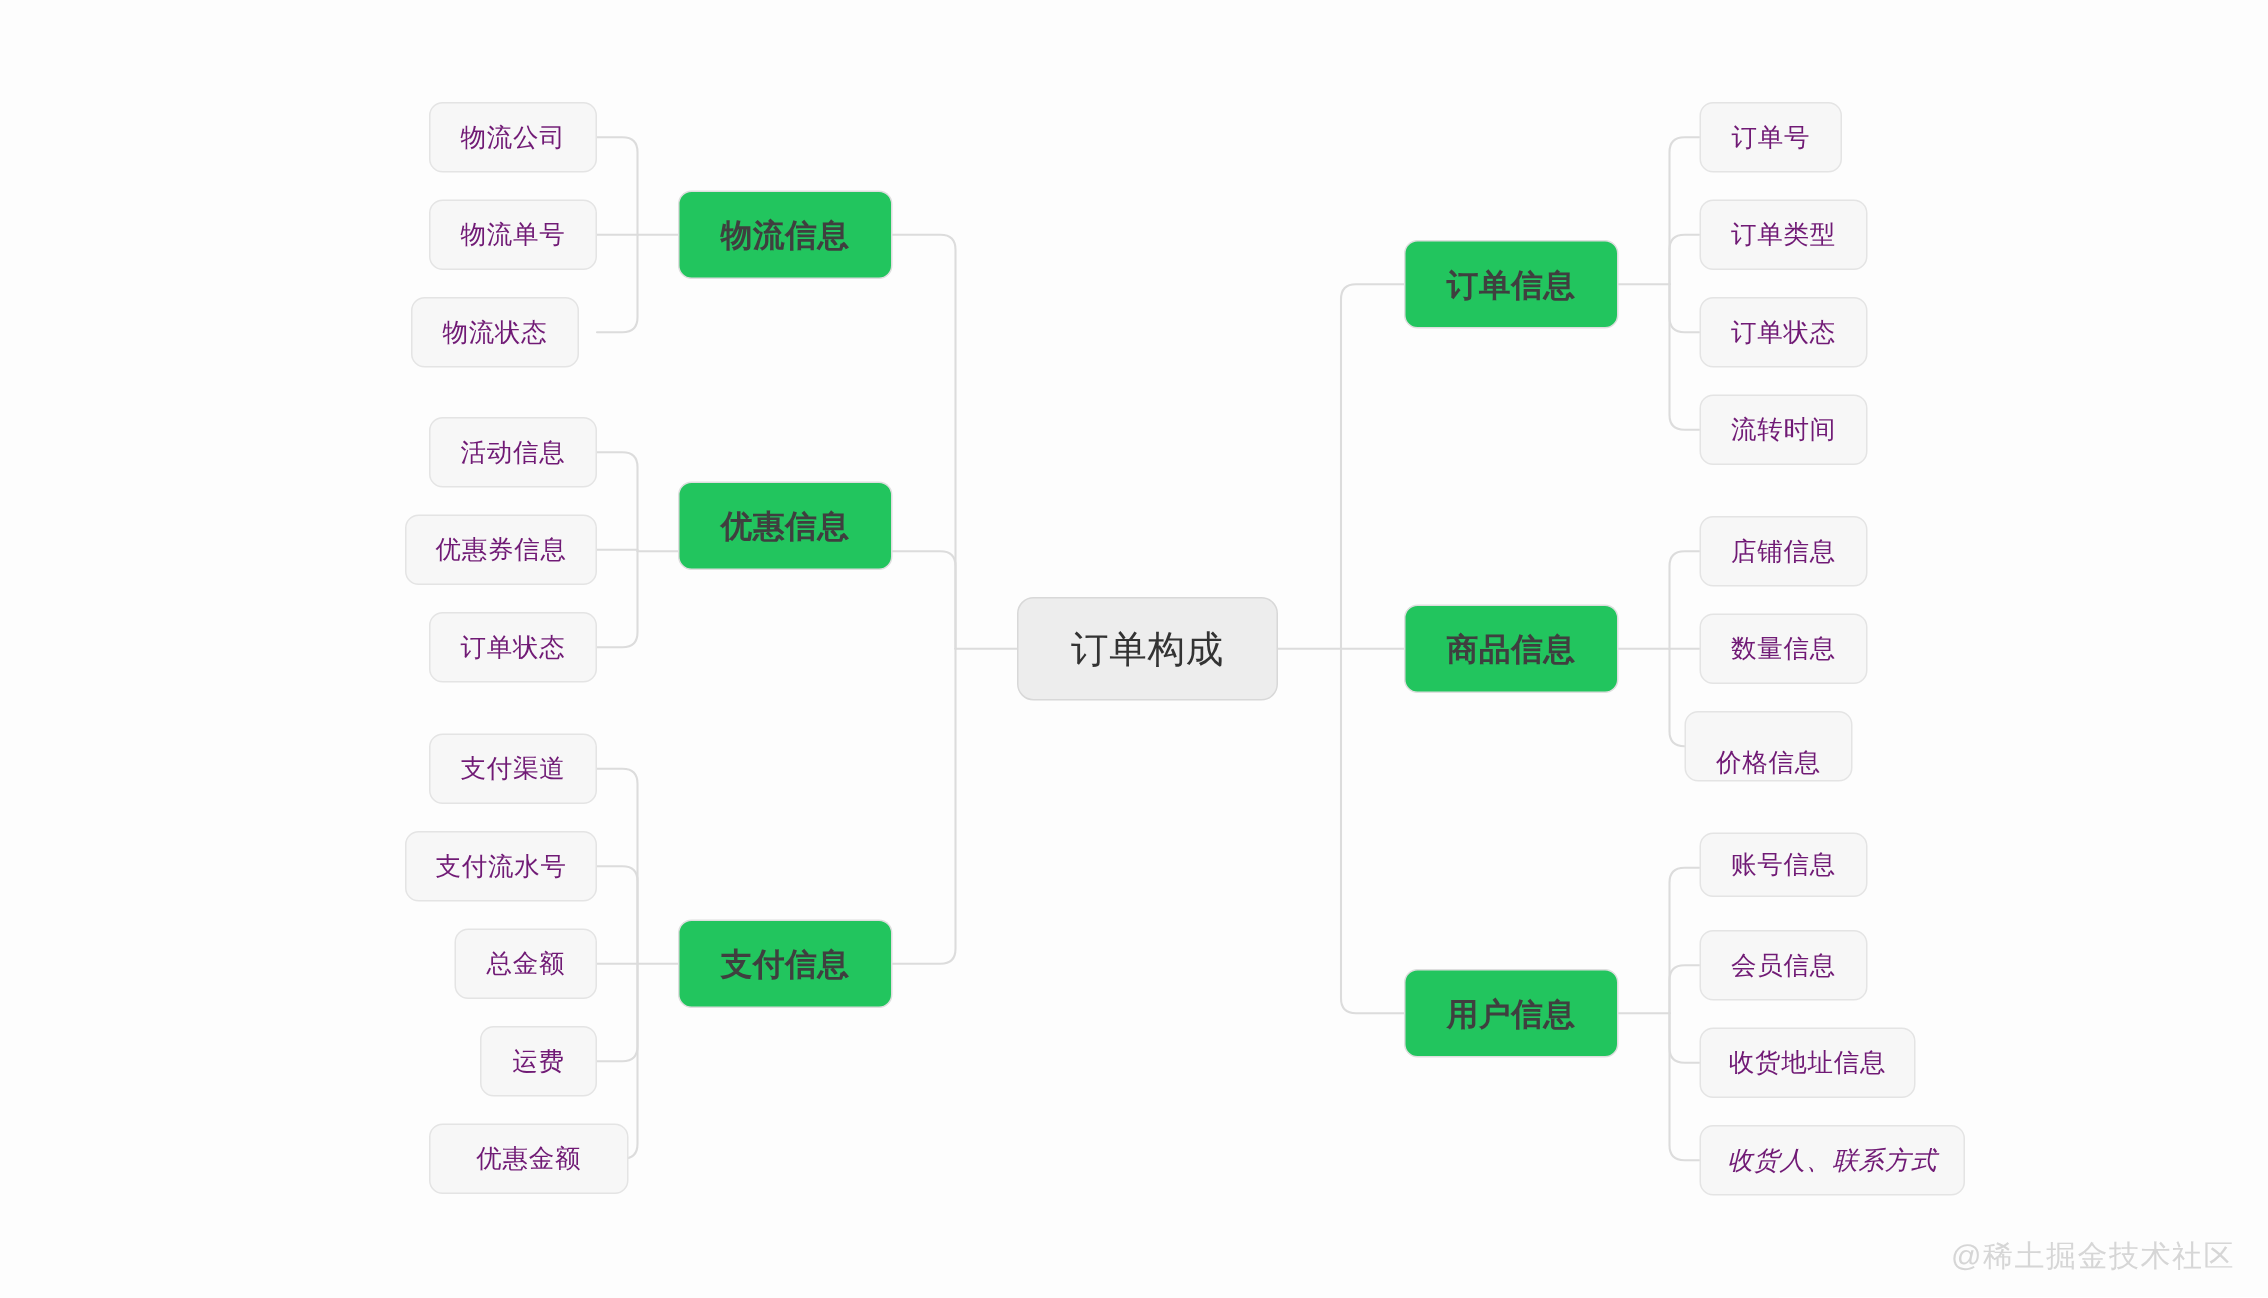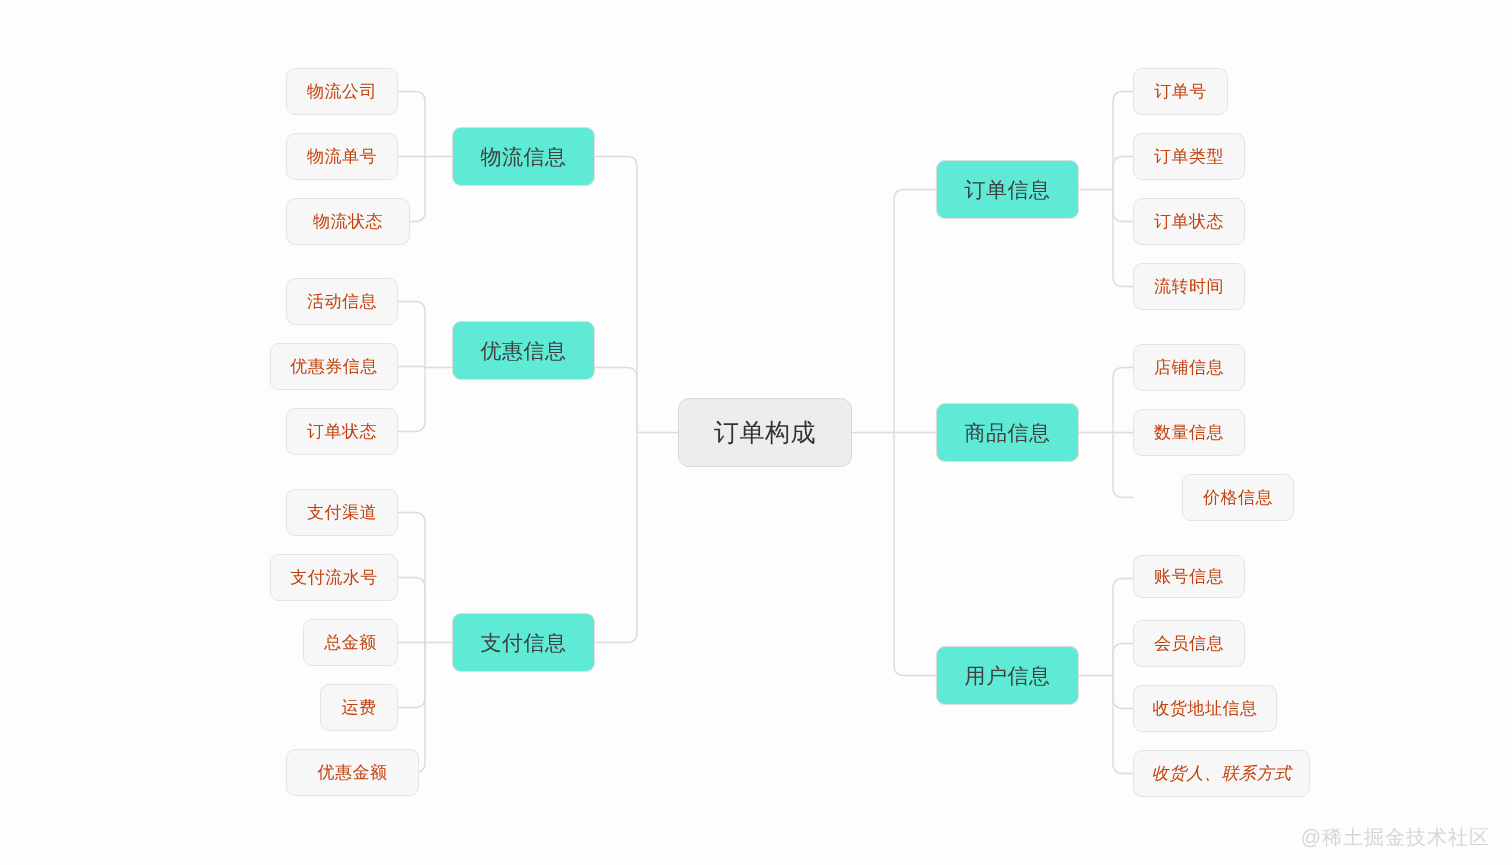--- a/index.html
+++ b/index.html
@@ -37,28 +37,29 @@
     color: #4a4a4a;
     white-space: nowrap;
     letter-spacing: 0.5px;
     box-shadow: 0 0 0 0 rgba(0,0,0,0);
   }
   .node.leaf {
     height: 47px;
     font-size: 17px;
     background: #f7f7f7;
     border-color: #e4e4e4;
-    color: #c2410c;
+    color: #701a75;
   }
   .node.branch {
     height: 59px;
     font-size: 21px;
-    background: #5eead4;
+    background: #22c55e;
     border-color: #dedede;
     color: #3f3f3f;
+    font-weight: bold;
   }
   .node.root {
     height: 69px;
     font-size: 25px;
     background: #ededed;
     border-color: #d8d8d8;
     color: #333333;
     border-radius: 11px;
   }
   .watermark {
@@ -119,21 +120,21 @@
       </div>
       <div class="node branch" style="left: 452px; top: 127px; width: 143px; height: 59px;">
         <span>物流信息</span>
       </div>
       <div class="node leaf" style="left: 286px; top: 68px; width: 112px; height: 47px;">
         <span>物流公司</span>
       </div>
       <div class="node leaf" style="left: 286px; top: 133px; width: 112px; height: 47px;">
         <span>物流单号</span>
       </div>
-      <div class="node leaf" style="left: 286px; top: 198px; width: 124px; height: 47px; align-items: center;">
+      <div class="node leaf" style="left: 274px; top: 198px; width: 112px; height: 47px; align-items: center;">
         <span>物流状态</span>
       </div>
       <div class="node branch" style="left: 452px; top: 321px; width: 143px; height: 59px;">
         <span>优惠信息</span>
       </div>
       <div class="node leaf" style="left: 286px; top: 278px; width: 112px; height: 47px;">
         <span>活动信息</span>
       </div>
       <div class="node leaf" style="left: 270px; top: 343px; width: 128px; height: 47px;">
         <span>优惠券信息</span>
@@ -176,21 +177,21 @@
       </div>
       <div class="node branch" style="left: 936px; top: 403px; width: 143px; height: 59px;">
         <span>商品信息</span>
       </div>
       <div class="node leaf" style="left: 1133px; top: 344px; width: 112px; height: 47px;">
         <span>店铺信息</span>
       </div>
       <div class="node leaf" style="left: 1133px; top: 409px; width: 112px; height: 47px;">
         <span>数量信息</span>
       </div>
-      <div class="node leaf" style="left: 1182px; top: 474px; width: 112px; height: 47px;">
+      <div class="node leaf" style="left: 1123px; top: 474px; width: 112px; height: 47px; align-items: flex-end;">
         <span>价格信息</span>
       </div>
       <div class="node branch" style="left: 936px; top: 646px; width: 143px; height: 59px;">
         <span>用户信息</span>
       </div>
       <div class="node leaf" style="left: 1133px; top: 555px; width: 112px; height: 43px;">
         <span>账号信息</span>
       </div>
       <div class="node leaf" style="left: 1133px; top: 620px; width: 112px; height: 47px;">
         <span>会员信息</span>

